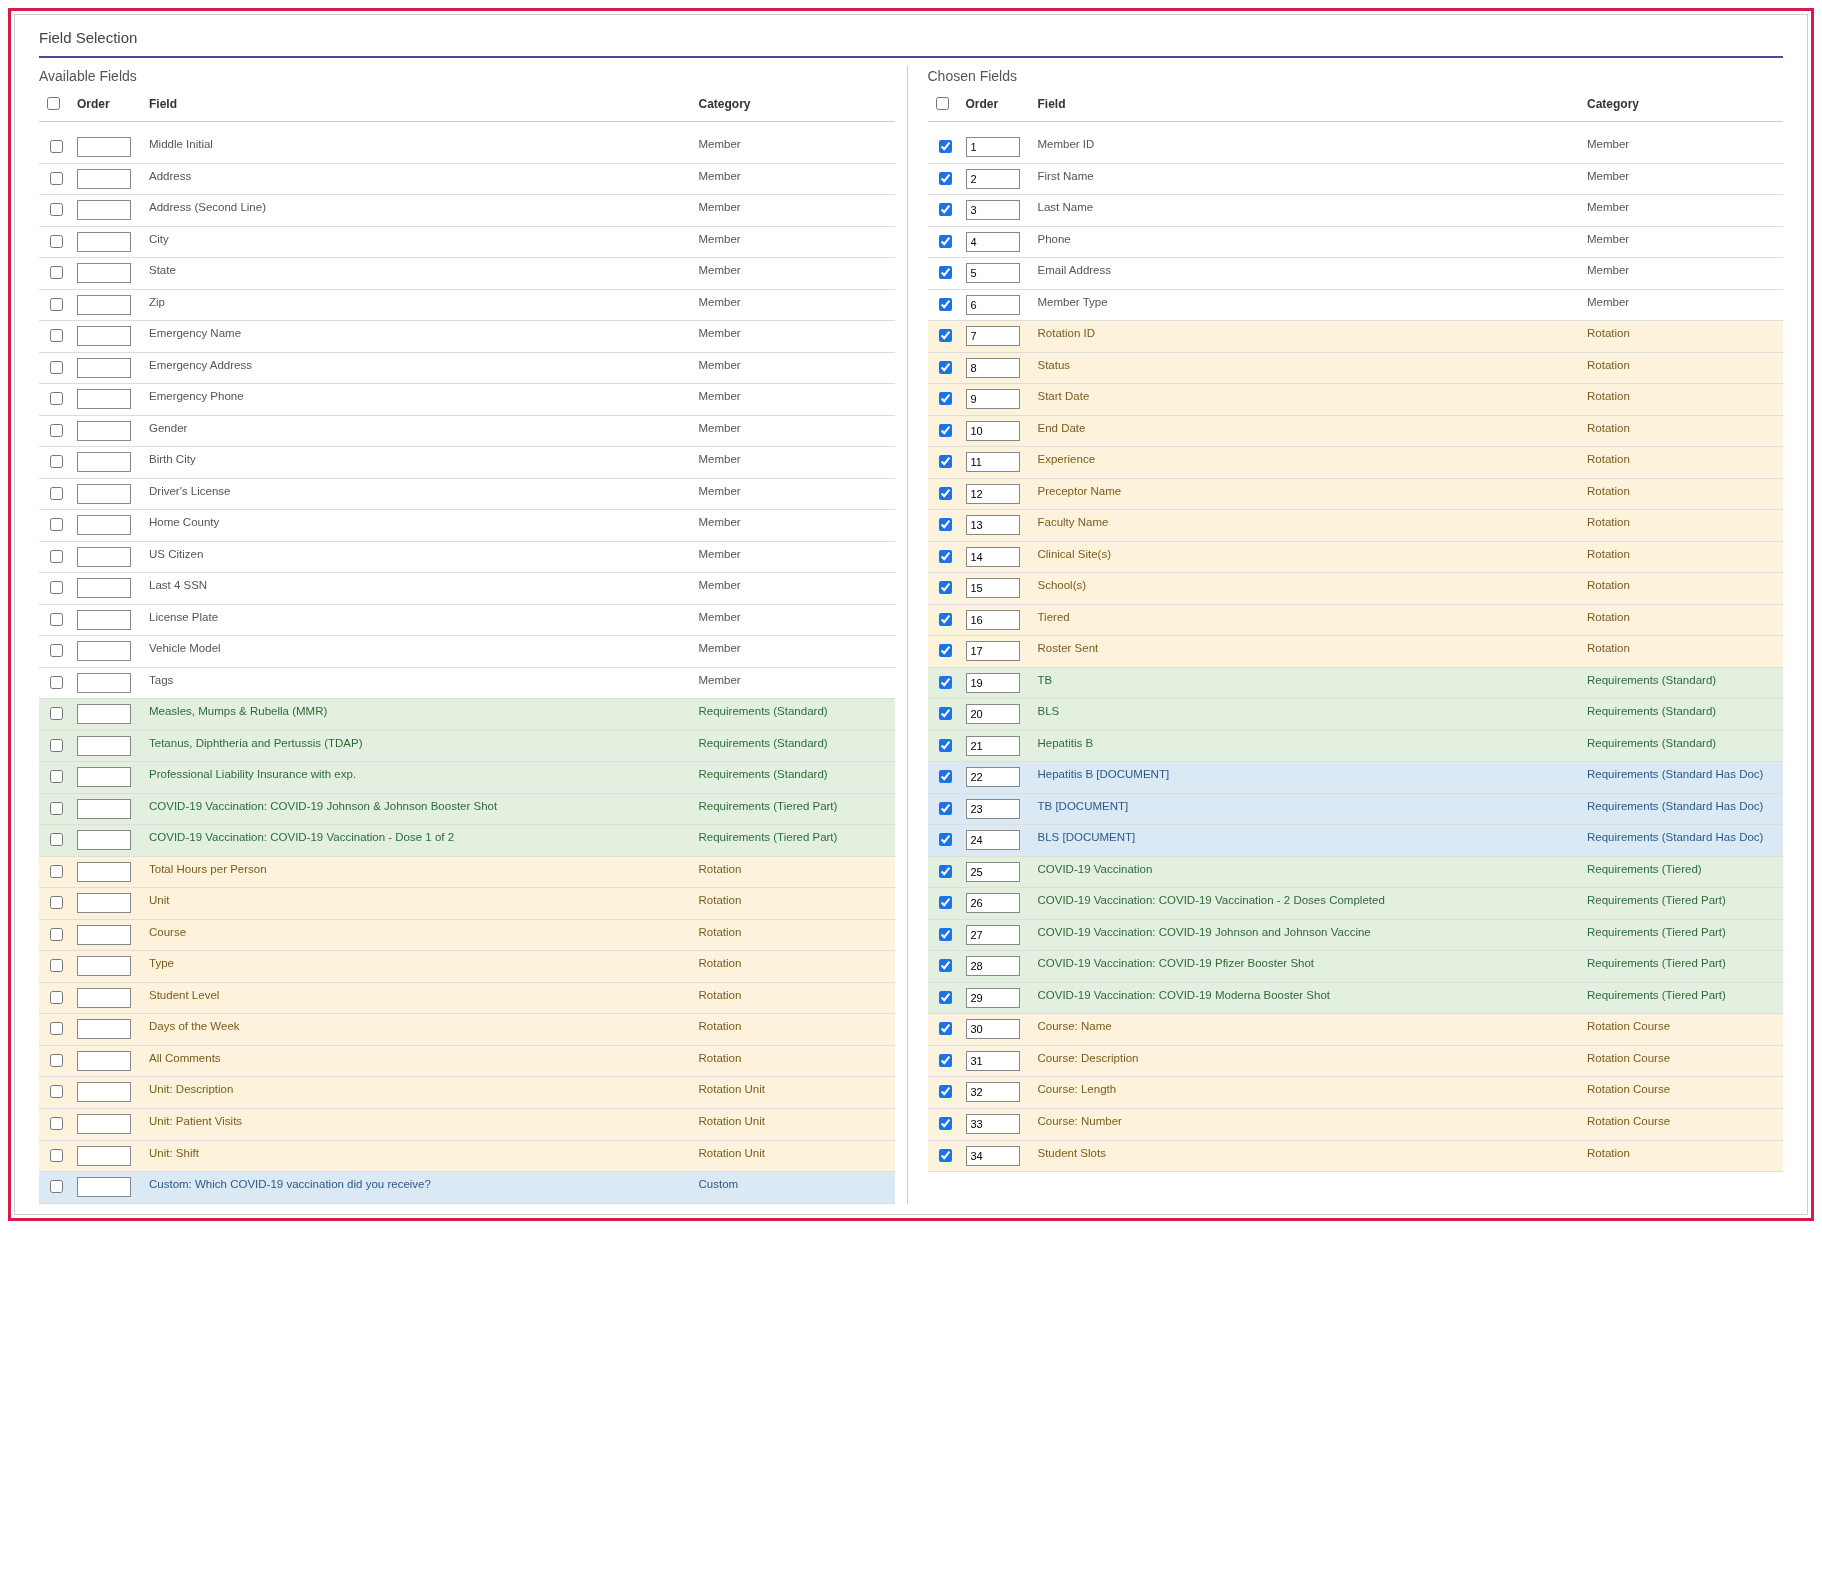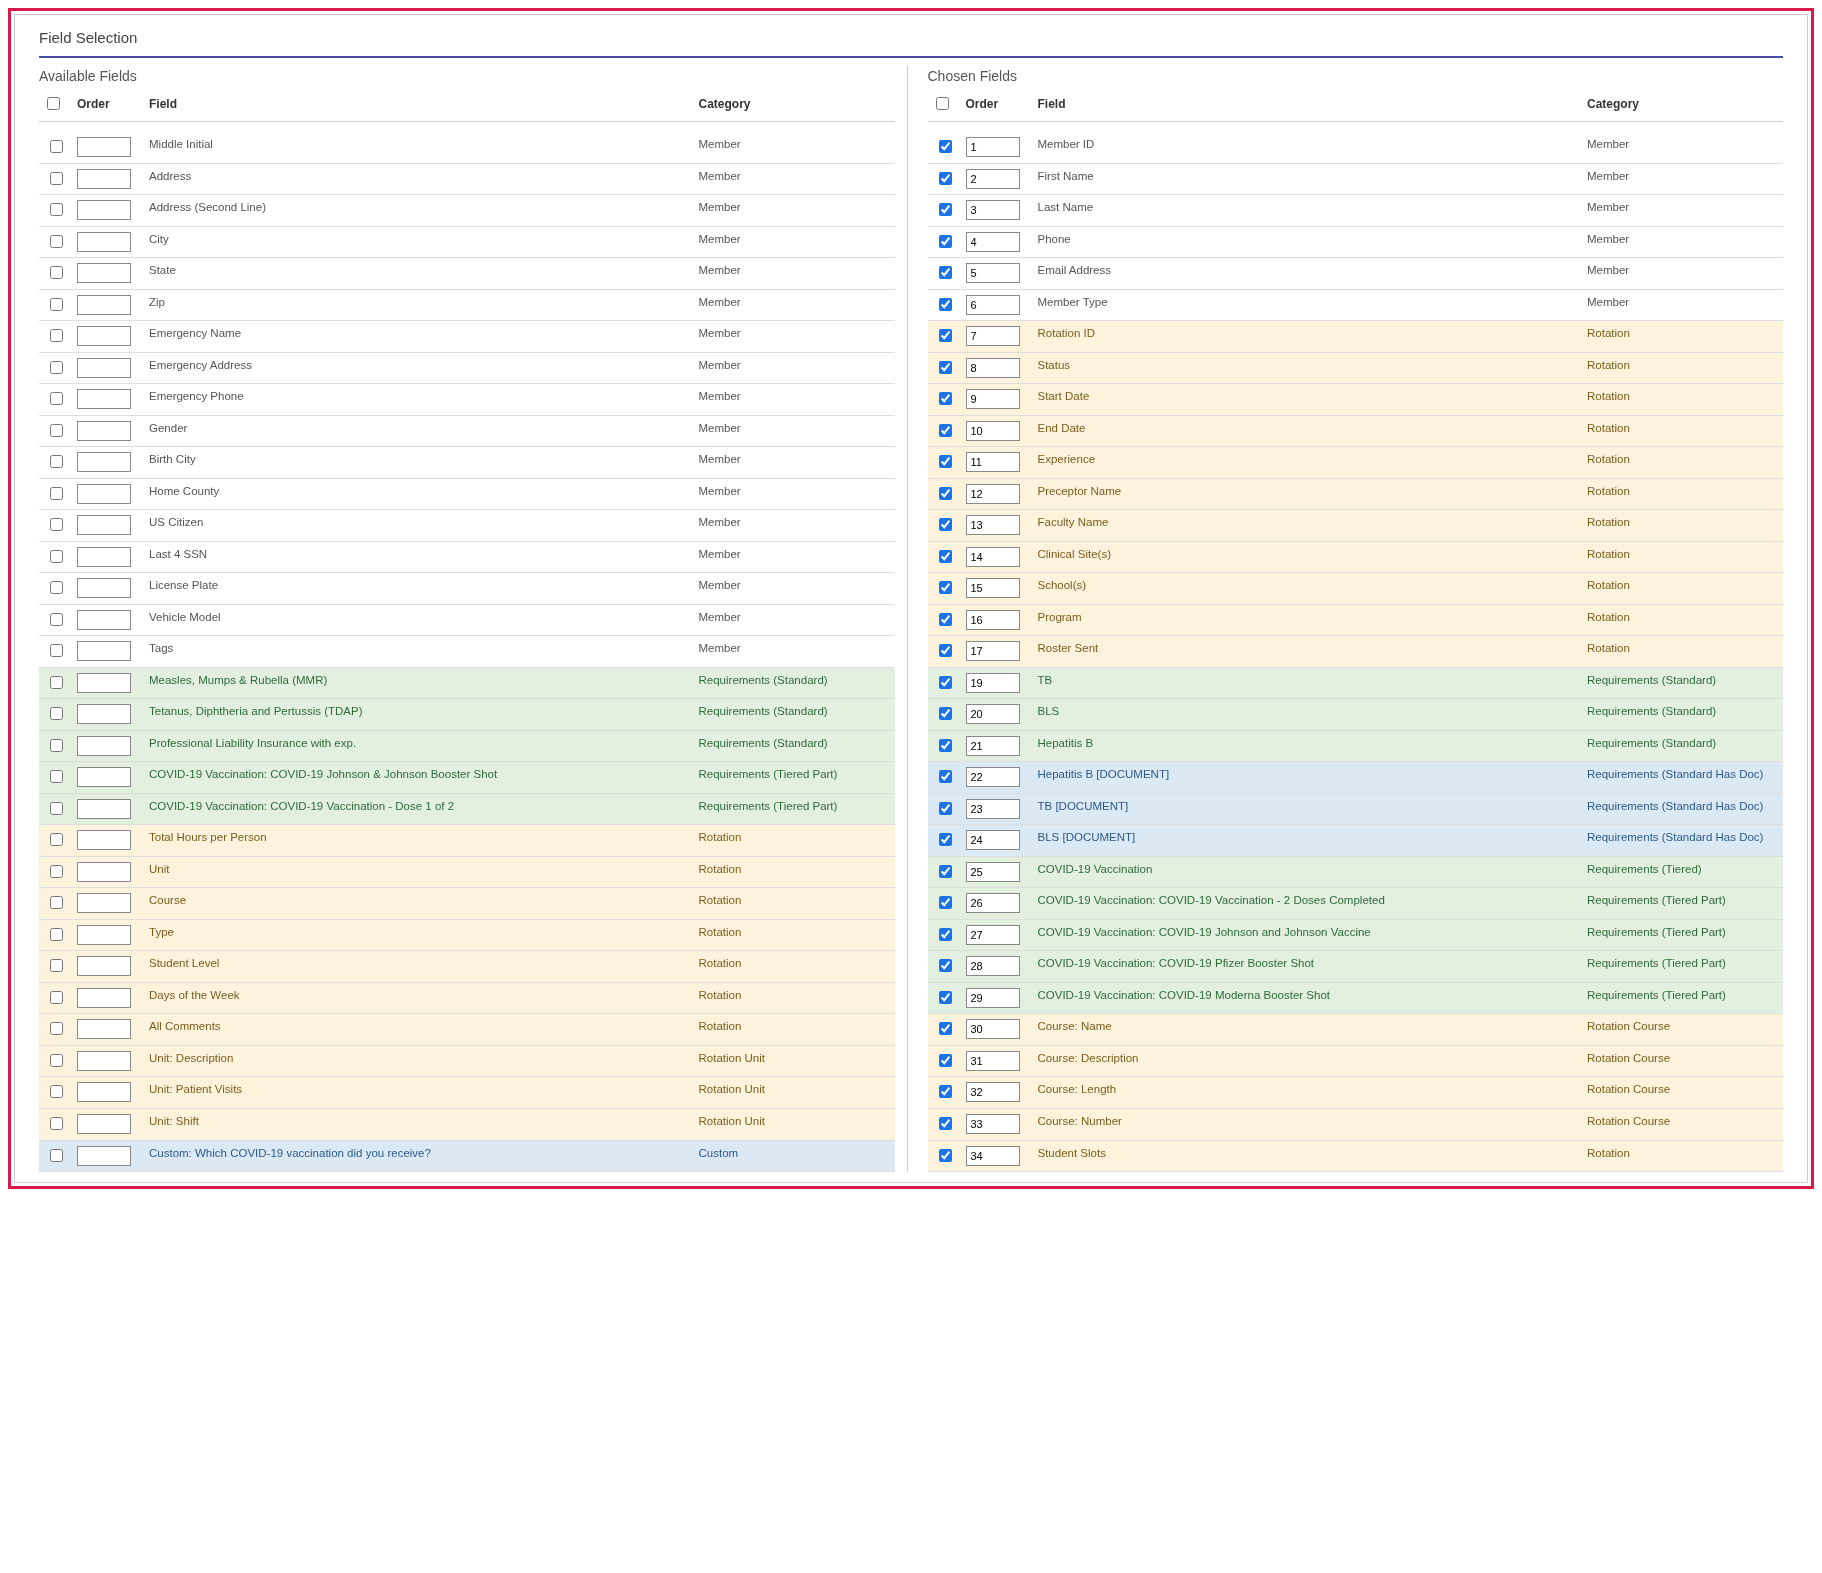--- a/index.html
+++ b/index.html
@@ -190,20 +190,26 @@
               </tr>
               <tr class="cat-member">
                 <td style="text-align: center;"><input type="checkbox" style=""></td>
                 <td><input class="ord-input" type="text" style=""></td>
                 <td>Birth City</td>
                 <td>Member</td>
               </tr>
               <tr class="cat-member">
                 <td style="text-align: center;"><input type="checkbox" style=""></td>
                 <td><input class="ord-input" type="text" style=""></td>
+                <td>Driver's License</td>
+                <td>Member</td>
+              </tr>
+              <tr class="cat-member">
+                <td style="text-align: center;"><input type="checkbox" style=""></td>
+                <td><input class="ord-input" type="text" style=""></td>
                 <td>Home County</td>
                 <td>Member</td>
               </tr>
               <tr class="cat-member">
                 <td style="text-align: center;"><input type="checkbox" style=""></td>
                 <td><input class="ord-input" type="text" style=""></td>
                 <td>US Citizen</td>
                 <td>Member</td>
               </tr>
               <tr class="cat-member">
@@ -439,21 +445,21 @@
               </tr>
               <tr class="cat-rotation">
                 <td style="text-align: center;"><input type="checkbox" checked="" style=""></td>
                 <td><input class="ord-input" type="text" value="15" style=""></td>
                 <td>School(s)</td>
                 <td>Rotation</td>
               </tr>
               <tr class="cat-rotation">
                 <td style="text-align: center;"><input type="checkbox" checked="" style=""></td>
                 <td><input class="ord-input" type="text" value="16" style=""></td>
-                <td>Program</td>
+                <td>Tiered</td>
                 <td>Rotation</td>
               </tr>
               <tr class="cat-rotation">
                 <td style="text-align: center;"><input type="checkbox" checked="" style=""></td>
                 <td><input class="ord-input" type="text" value="17" style=""></td>
                 <td>Roster Sent</td>
                 <td>Rotation</td>
               </tr>
               <tr class="cat-reqstd">
                 <td style="text-align: center;"><input type="checkbox" checked="" style=""></td>

